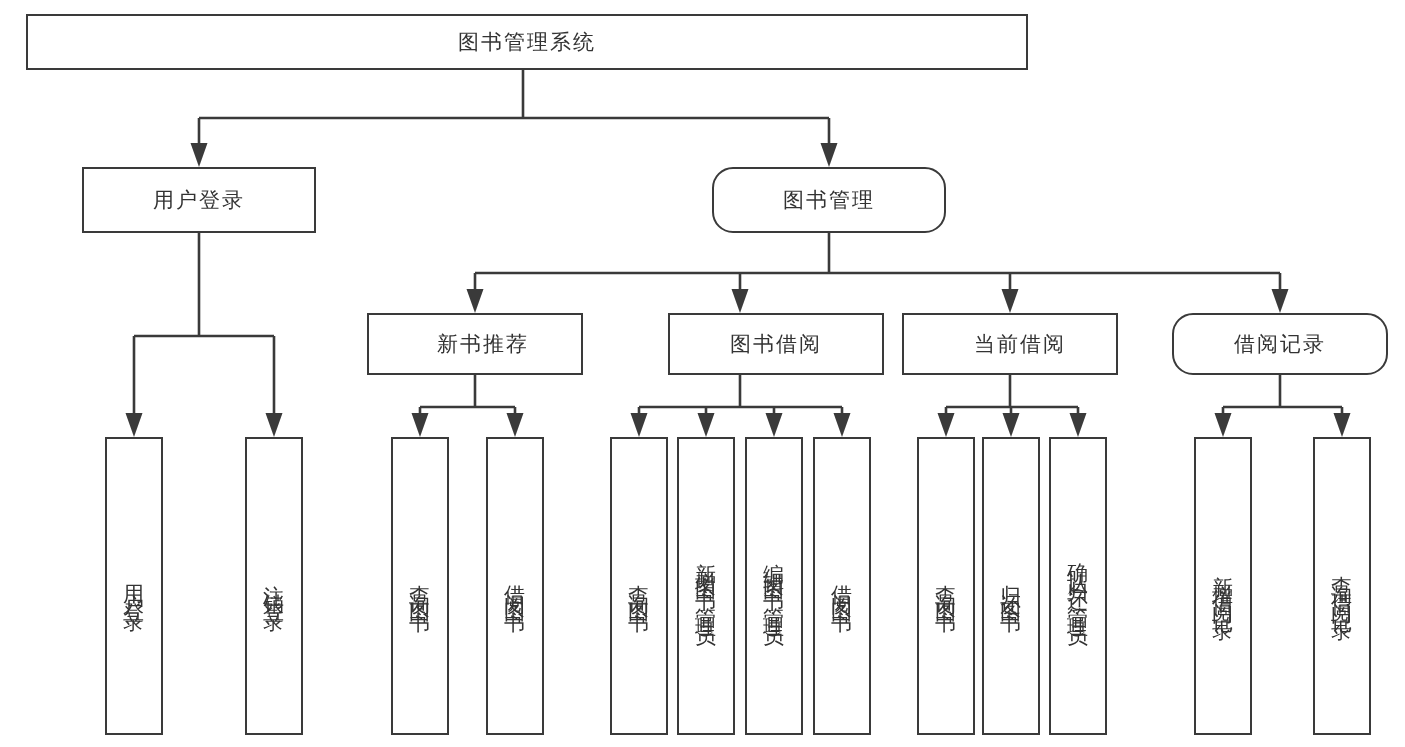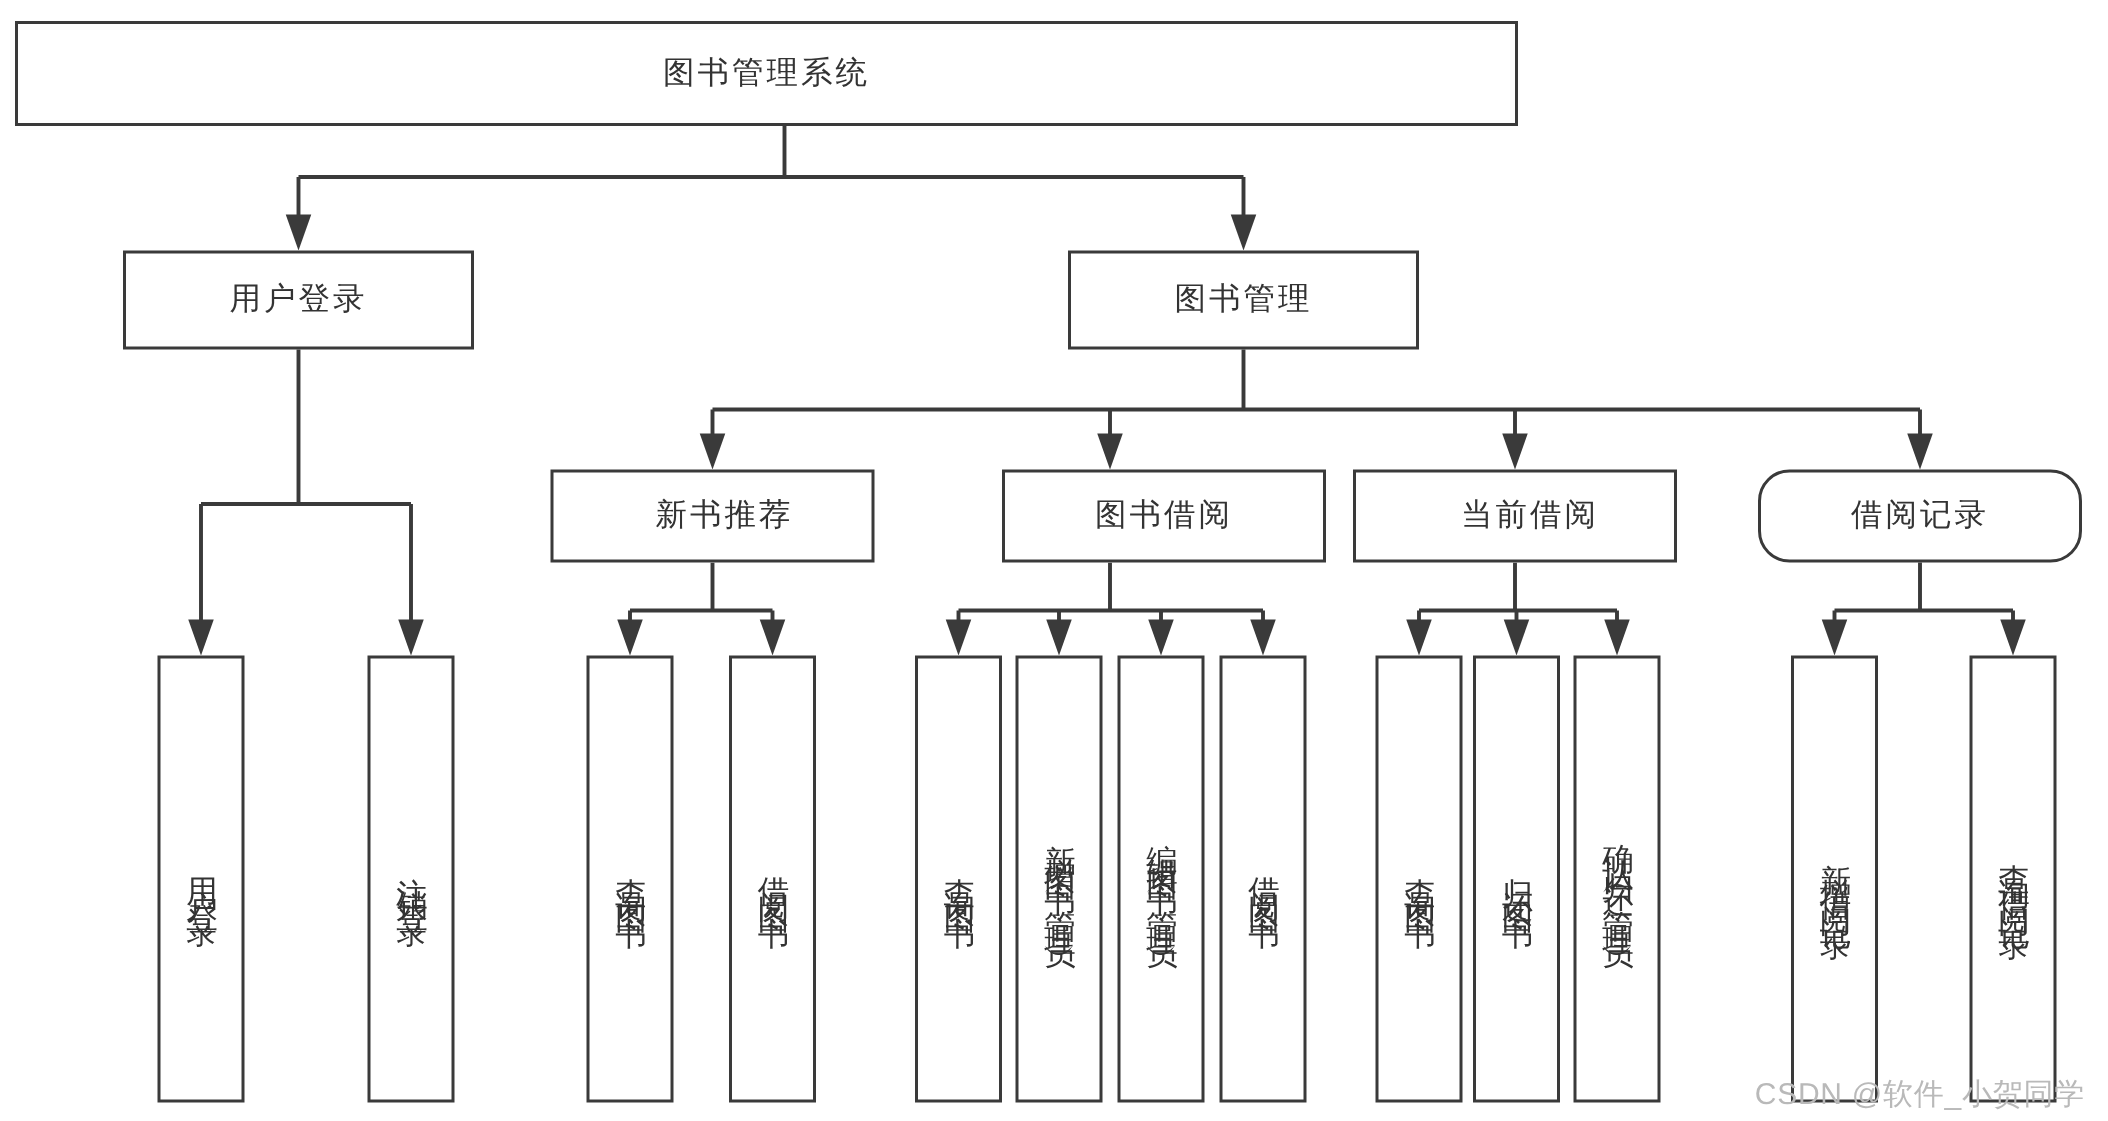--- a/index.html
+++ b/index.html
@@ -115,28 +115,28 @@
       <polygon points="1069.5,413 1086.5,413 1078,437"></polygon>
     </g>
 
     <g>
       <path d="M1280 375 V407 M1223 407 H1342 M1223 407 V419 M1342 407 V419"></path>
       <polygon points="1214.5,413 1231.5,413 1223,437"></polygon>
       <polygon points="1333.5,413 1350.5,413 1342,437"></polygon>
     </g>
   </svg>
 
-  <div class="node" style="left:10px; top:14px; width:1002px; height:70px;justify-content:center;">
+  <div class="node" style="left:26px; top:14px; width:1002px; height:56px;justify-content:center;">
     <span class="lbl">图书管理系统</span>
   </div>
 
   <div class="node" style="left:82px; top:167px; width:234px; height:66px;">
     <span class="lbl">用户登录</span>
   </div>
-  <div class="node" style="left:712px; top:167px; width:234px; height:66px;">
+  <div class="node" style="left:712px; top:167px; width:234px; height:66px;border-radius:21px;">
     <span class="lbl">图书管理</span>
   </div>
 
   <div class="node" style="left:367px; top:313px; width:216px; height:62px;padding-left:16px;">
     <span class="lbl">新书推荐</span>
   </div>
   <div class="node" style="left:632px; top:313px; width:216px; height:62px;margin-left:36px;">
     <span class="lbl">图书借阅</span>
   </div>
   <div class="node" style="left:902px; top:313px; width:216px; height:62px;padding-left:20px;">
@@ -183,15 +183,14 @@
     <span class="lbl">确认归还（管理员）</span>
   </div>
 
   <div class="node leaf" style="left:1194px; top:437px; width:58px; height:298px;">
     <span class="lbl">新增借阅记录</span>
   </div>
   <div class="node leaf" style="left:1313px; top:437px; width:58px; height:298px;">
     <span class="lbl">查询借阅记录</span>
   </div>
 
-  <div class="watermark">CSDN @软件_小贺同学</div>
 
 </div>
 
 </body></html>

